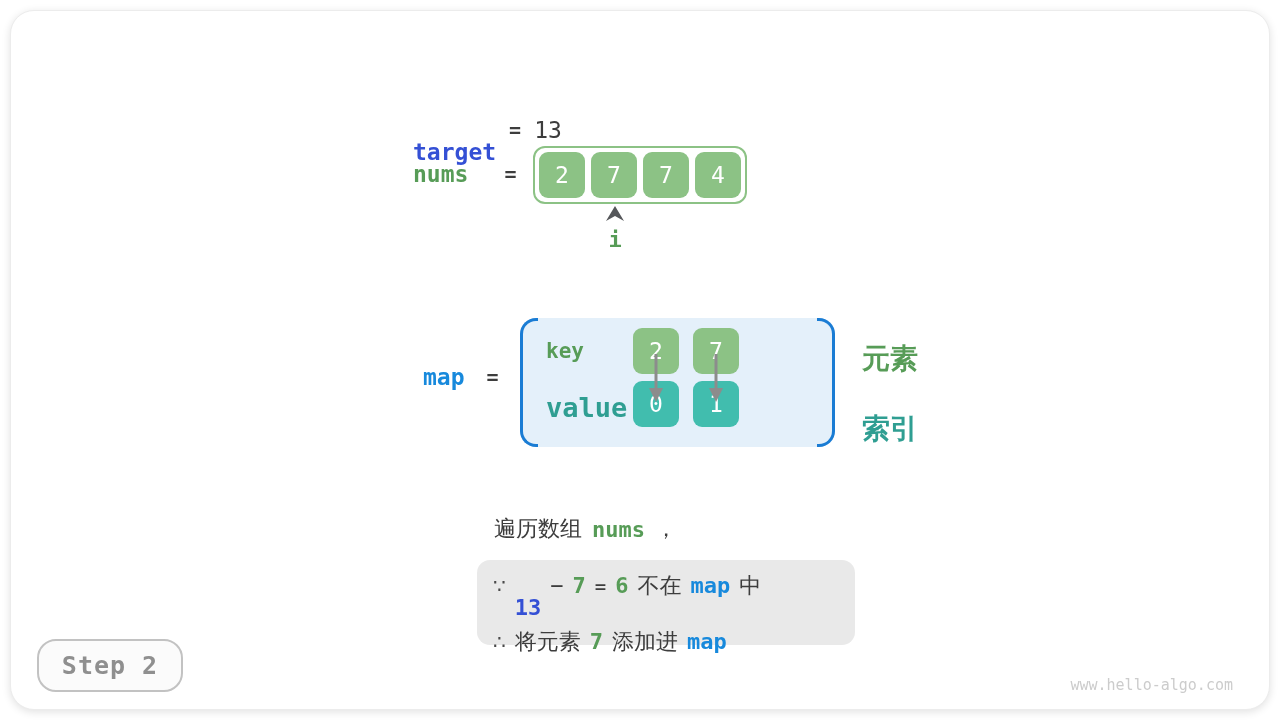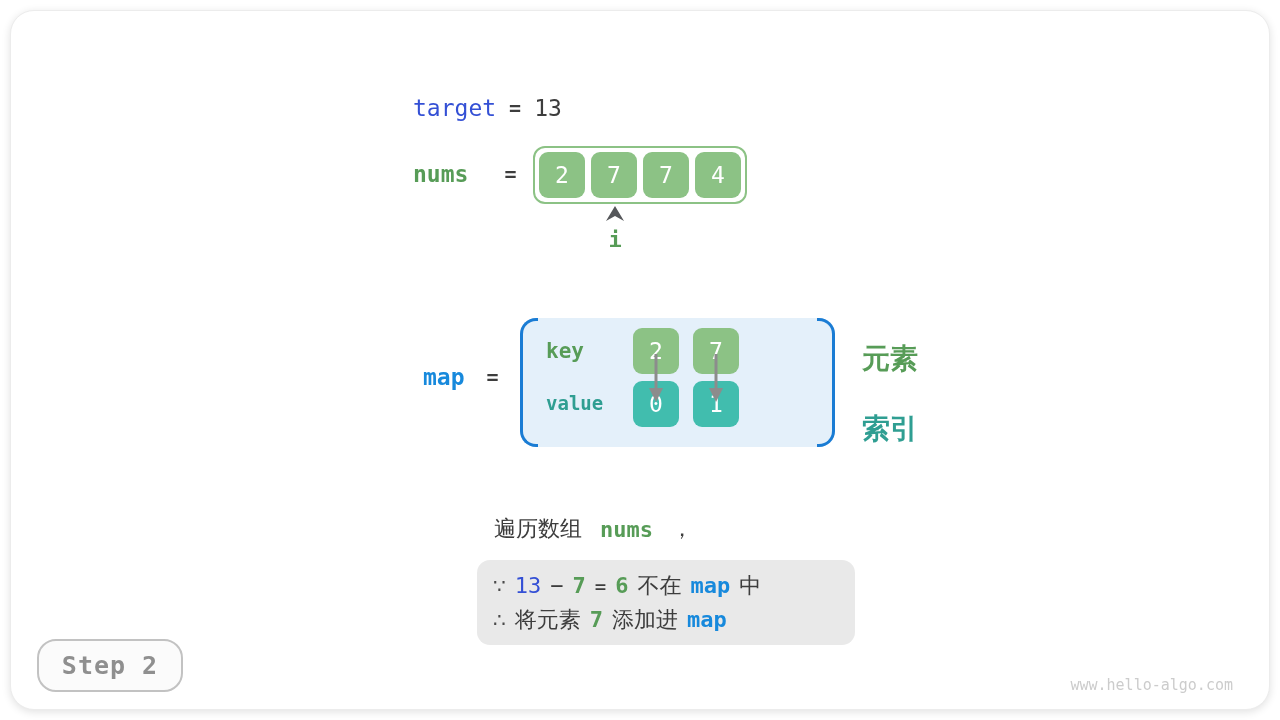--- a/index.html
+++ b/index.html
@@ -19,21 +19,21 @@
   }
   *{margin:0;padding:0;box-sizing:border-box;}
   html,body{width:1280px;height:720px;background:#ffffff;overflow:hidden;}
   .stage{position:relative;width:1280px;height:720px;font-family:"Liberation Sans",sans-serif;}
   .card{position:absolute;left:10px;top:10px;width:1260px;height:700px;background:#ffffff;
         border:1px solid #ececec;border-radius:24px;box-shadow:0 2px 8px rgba(0,0,0,0.12);}
   .abs{position:absolute;}
   .mono{font-family:"DejaVu Sans Mono","Liberation Mono",monospace;}
   .sans{font-family:"Liberation Sans",sans-serif;}
   .row{display:flex;align-items:center;}
-  .kw-blue{color:var(--royal-blue);font-weight:normal;}
+  .kw-blue{color:var(--royal-blue);font-weight:bold;margin-top:44px;}
   .kw-lblue{color:var(--code-blue);font-weight:bold;}
   .kw-green{color:var(--green-text);font-weight:bold;}
   .kw-teal{color:var(--teal-text);font-weight:bold;}
   .dark{color:var(--dark-text);}
   .eq{color:var(--dark-text);font-weight:bold;font-size:20px;}
   .fs22{font-size:22px;}
   .fs23{font-size:23px;}
   .fs24{font-size:28px;}
 
   
@@ -97,41 +97,41 @@
   <div class="abs row mono" style="left:423px;top:364px;gap:22px;">
     <span class="kw-lblue fs23">map</span>
     <span class="eq">=</span>
   </div>
 
   <div class="map-box">
     <div class="bracket left"></div>
     <div class="bracket right"></div>
 
     <span class="abs mono kw-green" style="left:26px;top:21px;font-size:21px;">key</span>
-    <span class="abs mono kw-teal" style="left:26px;top:74px;font-size:19px;">value</span>
+    <span class="abs mono kw-teal" style="left:26px;top:74px;font-size:27px;">value</span>
 
     <div class="cell mono abs" style="left:113px;top:10px;">2</div>
     <div class="cell mono abs" style="left:173px;top:10px;">7</div>
     <div class="cell teal mono abs" style="left:113px;top:63px;">0</div>
     <div class="cell teal mono abs" style="left:173px;top:63px;">1</div>
 
     <svg class="abs" style="left:126px;top:34px;" width="20" height="52" viewBox="0 0 20 52">
       <line x1="10" y1="2" x2="10" y2="38" stroke="#8c8c8c" stroke-width="3"></line>
       <polygon points="3,36 17,36 10,50" fill="#8c8c8c"></polygon>
     </svg>
     <svg class="abs" style="left:186px;top:34px;" width="20" height="52" viewBox="0 0 20 52">
       <line x1="10" y1="2" x2="10" y2="38" stroke="#8c8c8c" stroke-width="3"></line>
       <polygon points="3,36 17,36 10,50" fill="#8c8c8c"></polygon>
     </svg>
   </div>
 
   <div class="abs sans kw-green fs24" style="left:862px;top:340px;">元素</div>
   <div class="abs sans kw-teal fs24" style="left:862px;top:410px;">索引</div>
 
-  <div class="abs row" style="left:494px;top:514px;gap:18px;">
+  <div class="abs row" style="left:494px;top:514px;gap:10px;">
     <span class="sans dark fs22">遍历数组</span>
     <span class="mono kw-green fs22">nums</span>
     <span class="sans dark fs22">，</span>
   </div>
 
   <div class="note-box">
     <div class="note-line">
       <span class="note-sym">∵</span>
       <span class="mono kw-blue">13</span>
       <span class="mono dark">−</span>

